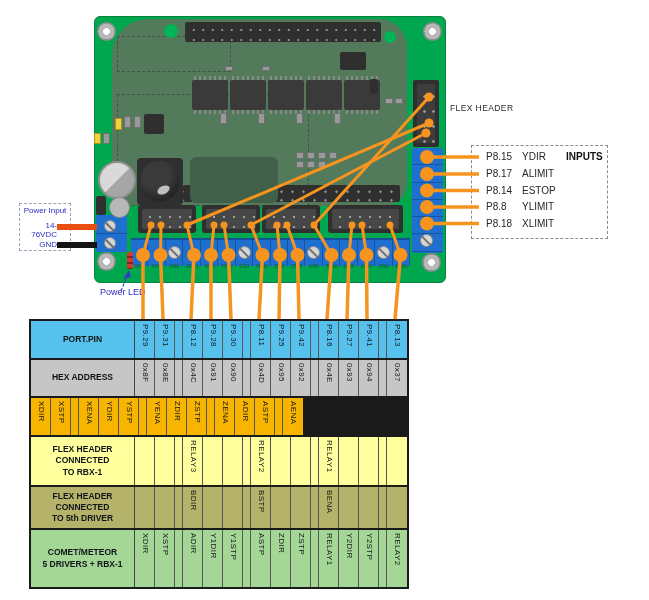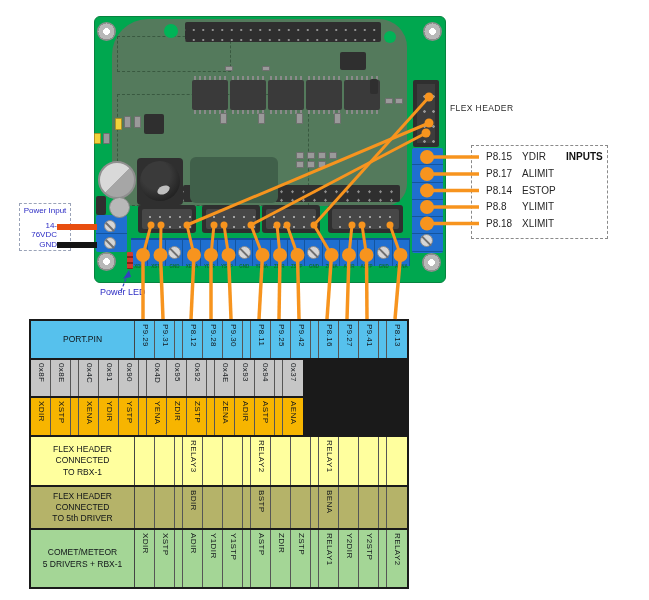--- a/index.html
+++ b/index.html
@@ -58,21 +58,21 @@
   #inputs-box{position:absolute;left:471px;top:145px;width:137px;height:94px;border:1px dashed #8a8a8a;box-sizing:border-box;}
   .input-row{position:absolute;left:486px;font-size:10px;color:#262626;white-space:nowrap;}
   .input-row .pin{display:inline-block;width:36px;}
   #inputs-group{position:absolute;left:566px;font-size:10px;font-weight:bold;color:#111;}
 
   
   #pin-table{position:absolute;left:29px;top:319px;border:2px solid #1a1a1a;background:#1a1a1a;}
   .trow{display:flex;border-bottom:2px solid #1a1a1a;box-sizing:border-box;}
   .trow:last-child{border-bottom:none;}
   .tlabel{width:104px;box-sizing:border-box;border-right:1px solid #444;display:flex;align-items:center;justify-content:center;
-    text-align:center;font-size:8.5px;line-height:1.3;color:#101418;white-space:pre-line;}
+    text-align:center;font-size:8.5px;line-height:1.3;color:#101418;white-space:pre-line;font-weight:bold;}
   .tcell{width:20px;box-sizing:border-box;border-right:1px solid #565656;display:flex;justify-content:center;align-items:flex-start;padding-top:3px;}
   .tcell.narrow{width:8px;}
   .tcell:last-child{border-right:none;}
   .vtext{writing-mode:vertical-rl;font-size:8px;letter-spacing:0.4px;color:#14181c;line-height:1;}
 </style>
 </head>
 <body>
 
 <div id="canvas">
 
@@ -232,20 +232,21 @@
         </div>
         <div class="tcell" style="background: rgb(86, 193, 237);">
           <span class="vtext">P9.41</span>
         </div>
         <div class="tcell narrow" style="background: rgb(86, 193, 237);"></div>
         <div class="tcell" style="background: rgb(86, 193, 237);">
           <span class="vtext">P8.13</span>
         </div>
       </div>
       <div class="trow" style="height: 38px;">
+        <div class="tlabel" style="background: rgb(198, 198, 198);">HEX ADDRESS</div>
         <div class="tcell" style="background: rgb(198, 198, 198);">
           <span class="vtext">0x8F</span>
         </div>
         <div class="tcell" style="background: rgb(198, 198, 198);">
           <span class="vtext">0x8E</span>
         </div>
         <div class="tcell narrow" style="background: rgb(198, 198, 198);"></div>
         <div class="tcell" style="background: rgb(198, 198, 198);">
           <span class="vtext">0x4C</span>
         </div>

